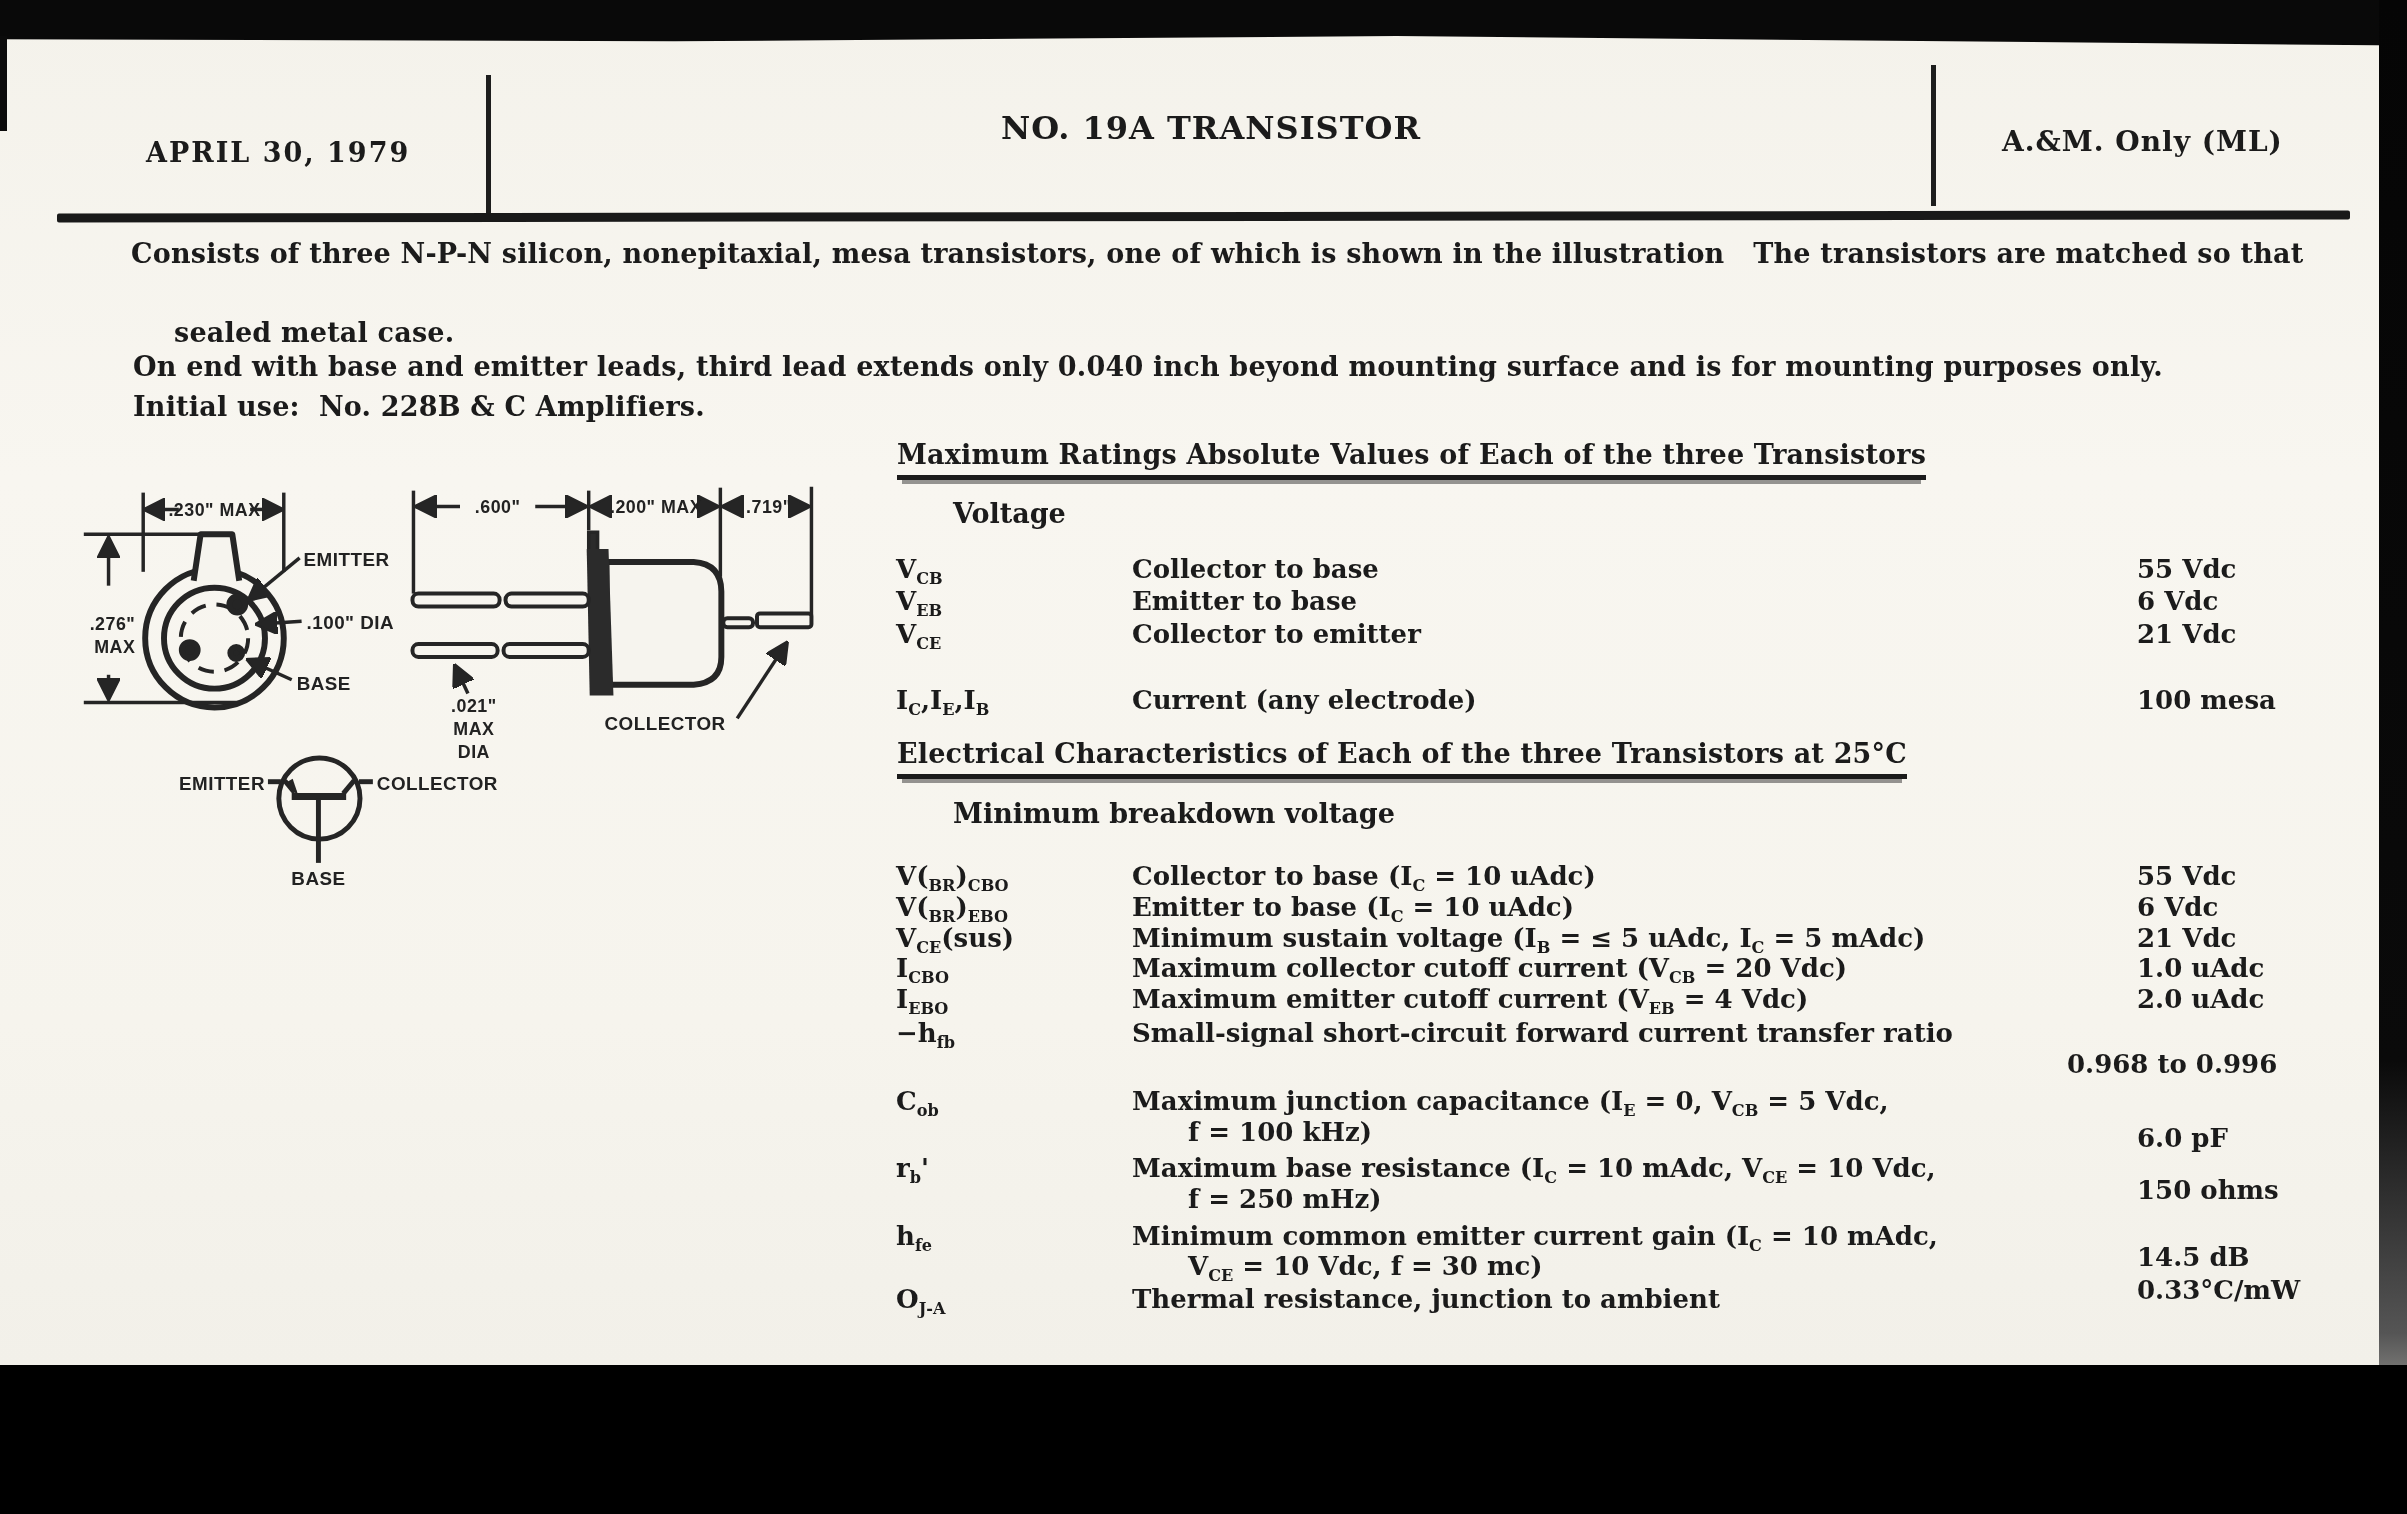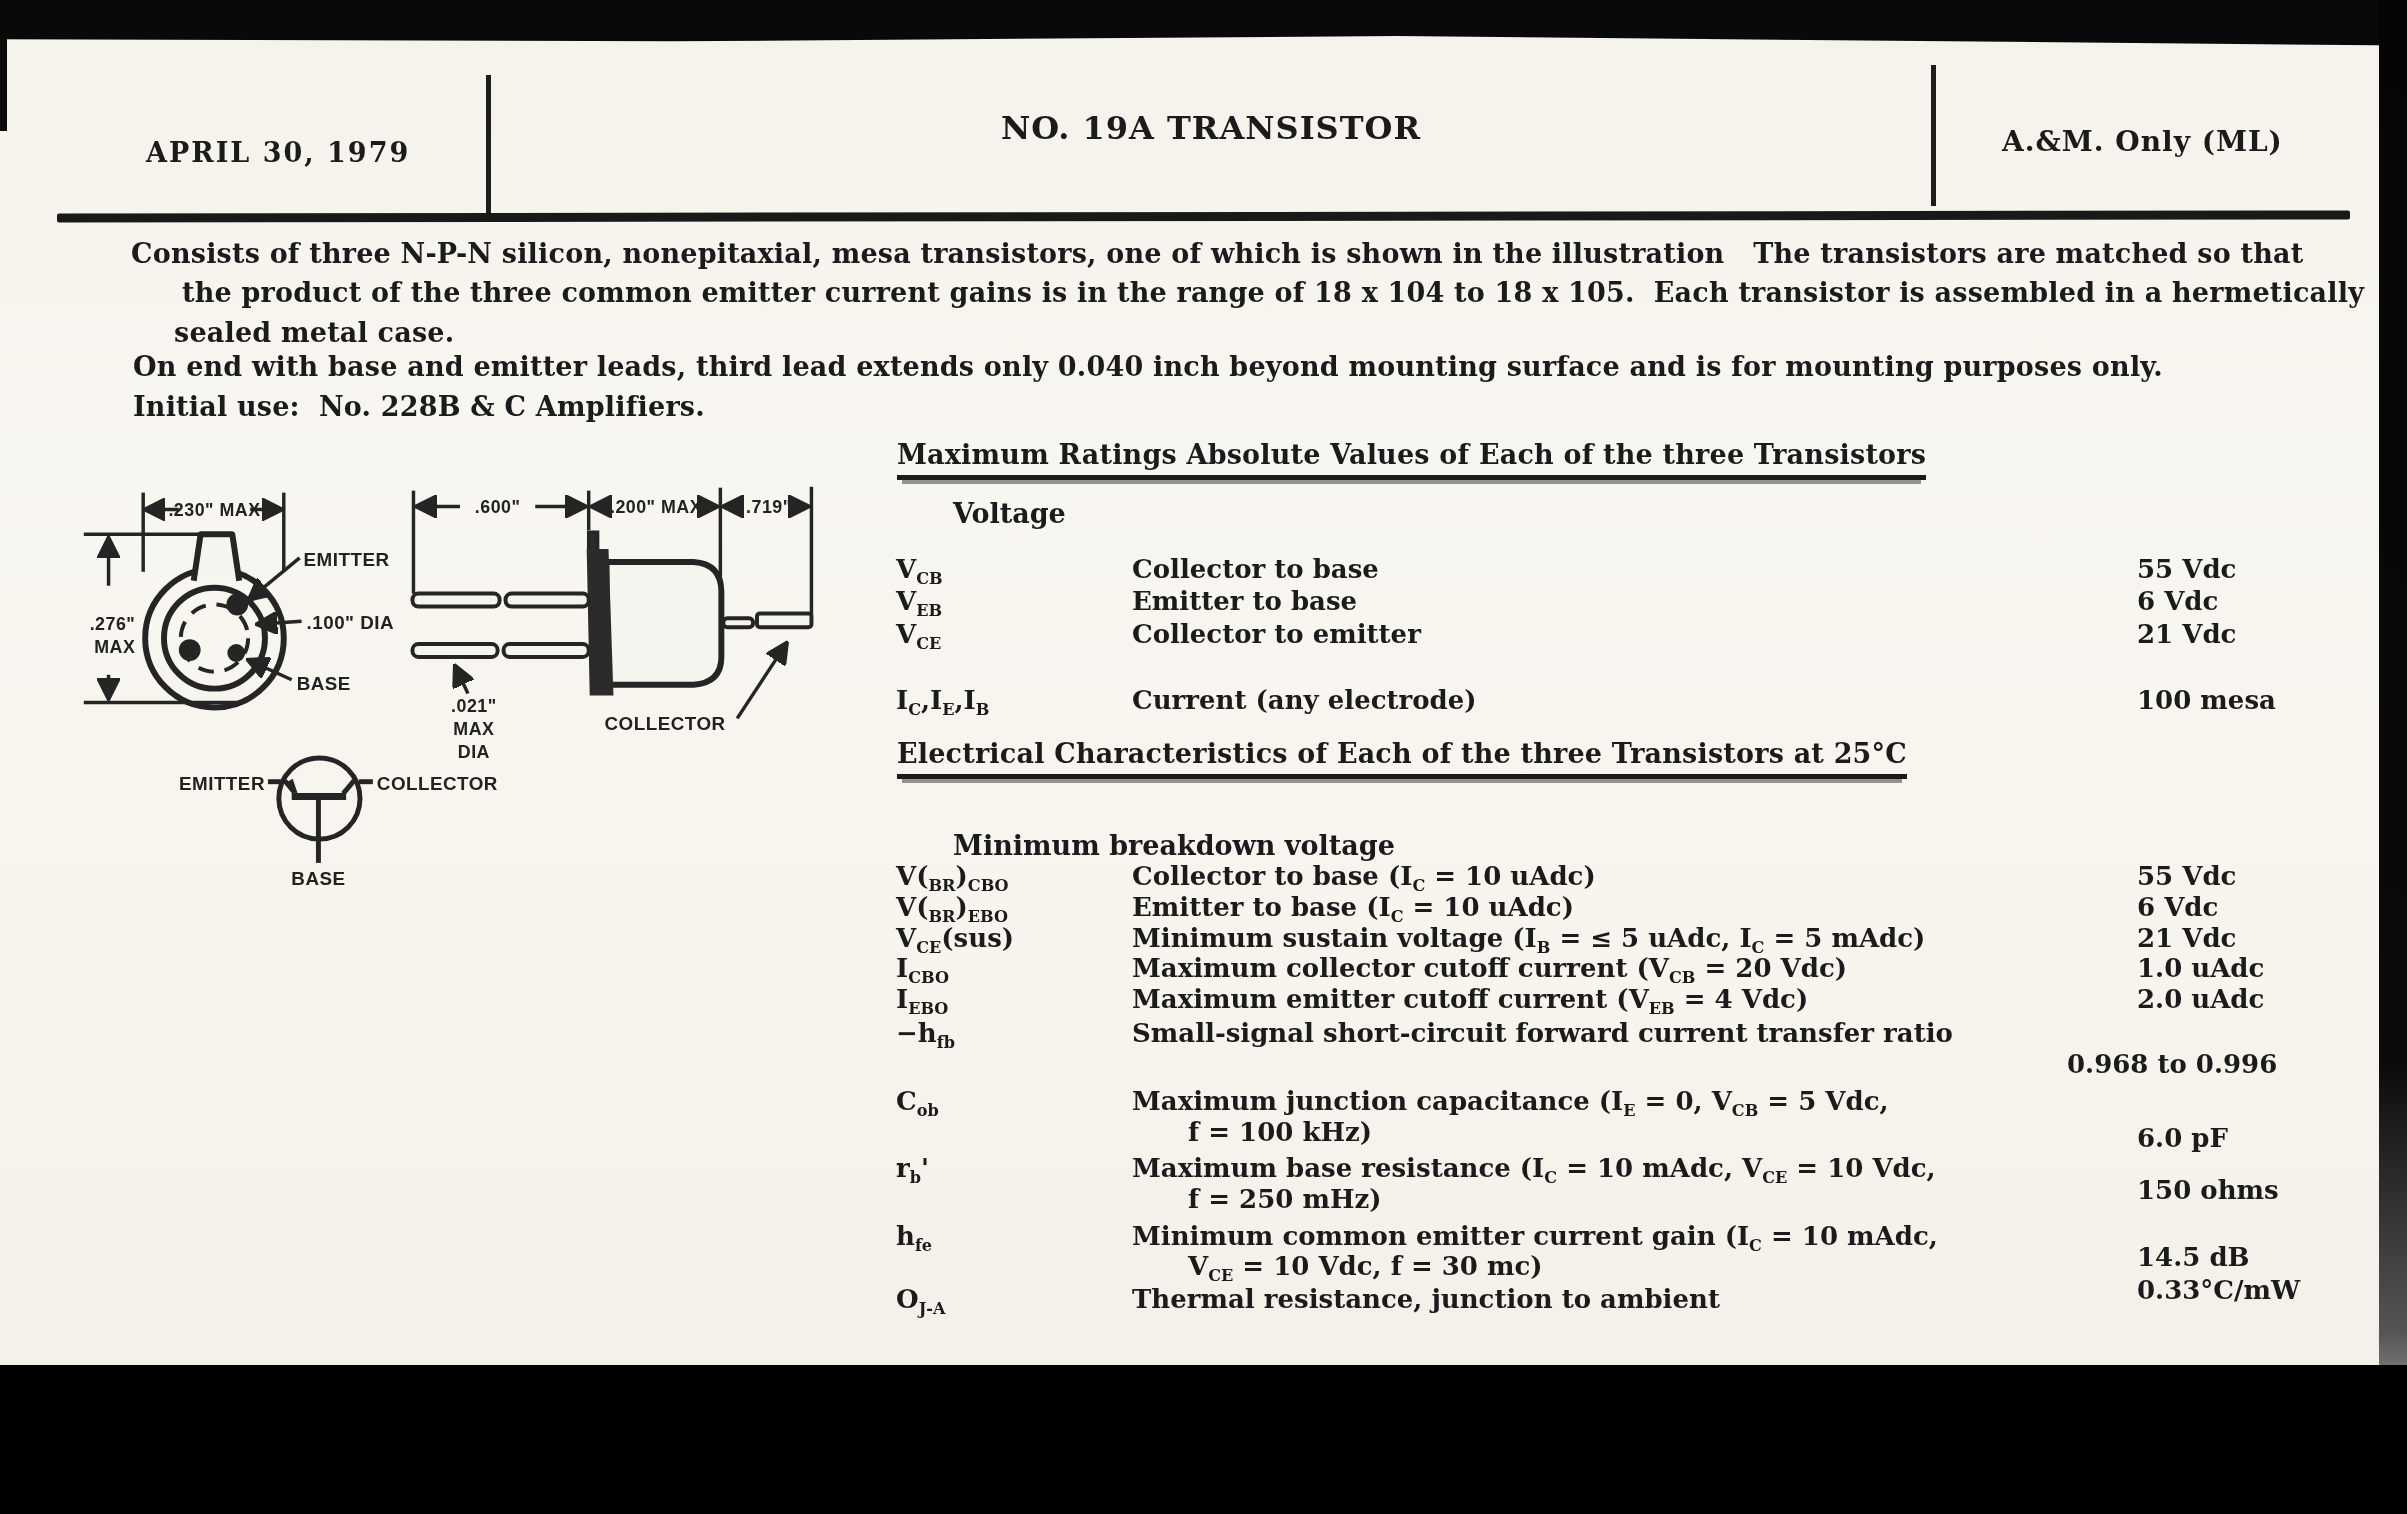--- a/index.html
+++ b/index.html
@@ -34,21 +34,21 @@
   .l3{left:142px;top:317px;}
   .l4{left:101px;top:351px;}
   .l5{left:101px;top:391px;}
 
   .sec-head{position:absolute;font-size:27px;font-weight:bold;letter-spacing:0.2px;
     border-bottom:5px solid #1b1b1b;padding-bottom:5px;box-shadow:0 9px 0 -5px rgba(27,27,27,.45);}
   .sec1-head{left:897px;top:439px;}
   .sec2-head{left:897px;top:738px;}
   .sec-sub{position:absolute;font-size:27px;font-weight:bold;}
   .sec1-sub{left:953px;top:498px;}
-  .sec2-sub{left:953px;top:830px;}
+  .sec2-sub{left:953px;top:798px;}
 
   .trow{position:absolute;left:896px;width:1485px;height:34px;font-size:26px;font-weight:bold;}
   .trow span{position:absolute;top:0;white-space:pre;}
   .sym{left:0;}
   .desc{left:236px;}
   .desc.indent{left:292px;}
   .val{left:1241px;}
   .val.wide{left:1171px;}
   .val.raise{top:-9px;}
   sub{font-size:0.62em;}
@@ -74,21 +74,20 @@
   <div class="smudge2"></div>
 
   <div class="hdr-date">APRIL 30, 1979</div>
   <div class="vbar vbar1"></div>
   <div class="hdr-title">NO. 19A TRANSISTOR</div>
   <div class="vbar vbar2"></div>
   <div class="hdr-tag">A.&amp;M. Only (ML)</div>
   <div class="thickrule"></div>
 
   <div class="bodyline l1">Consists of three N-P-N silicon, nonepitaxial, mesa transistors, one of which is shown in the illustration   The transistors are matched so that</div>
-  <div class="bodyline l2">the product of the three common emitter current gains is in the range of 18 x 104 to 18 x 105.  Each transistor is assembled in a hermetically</div>
   <div class="bodyline l3">sealed metal case.</div>
   <div class="bodyline l4">On end with base and emitter leads, third lead extends only 0.040 inch beyond mounting surface and is for mounting purposes only.</div>
   <div class="bodyline l5">Initial use:  No. 228B &amp; C Amplifiers.</div>
 
   <svg class="diagram" viewBox="0 0 820 500">
     <defs>
       <marker id="arr" viewBox="0 0 10 10" refX="9" refY="5" markerWidth="6.5" markerHeight="6.5" orient="auto-start-reverse">
         <path d="M0,0 L10,5 L0,10 z" fill="#252525" stroke="none"></path>
       </marker>
     </defs>

